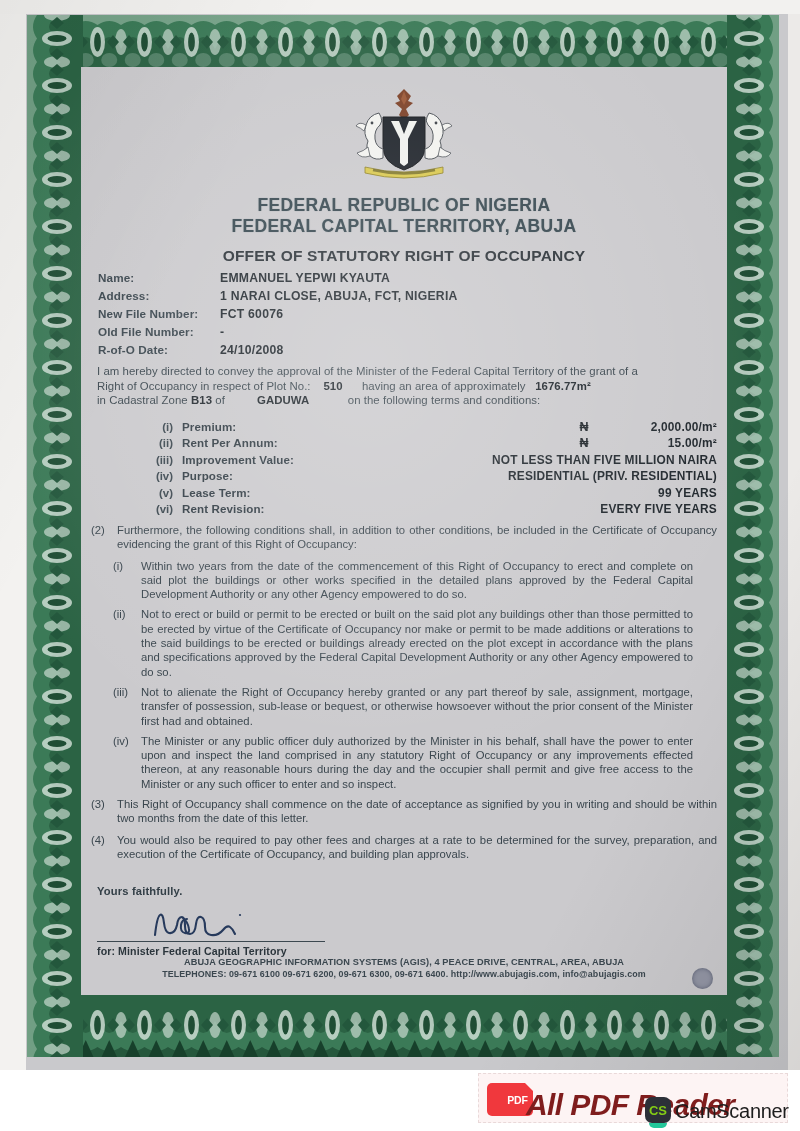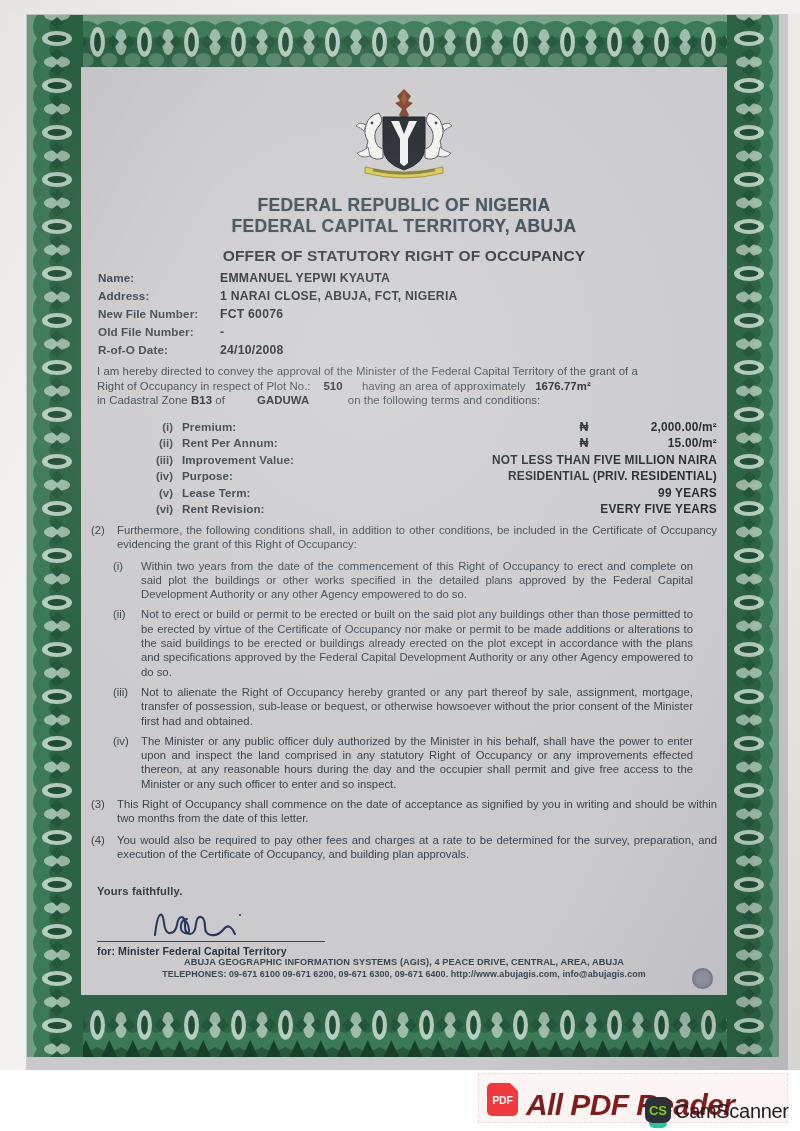--- a/index.html
+++ b/index.html
@@ -322,20 +322,21 @@
     width: 31px; height: 33px;
     background: #f0383d;
     border-radius: 5px;
     color: #fff;
     font-size: 10.5px;
     font-weight: bold;
     display: flex;
     align-items: center;
     justify-content: center;
     letter-spacing: -.2px;
+    padding-left: 15px;
   }
   #pdf-badge::after {
     content: "";
     position: absolute;
     right: 0; top: 0;
     border-width: 0 8px 8px 0;
     border-style: solid;
     border-color: transparent #fdf4f4 transparent transparent;
   }
   #allpdf-text {

